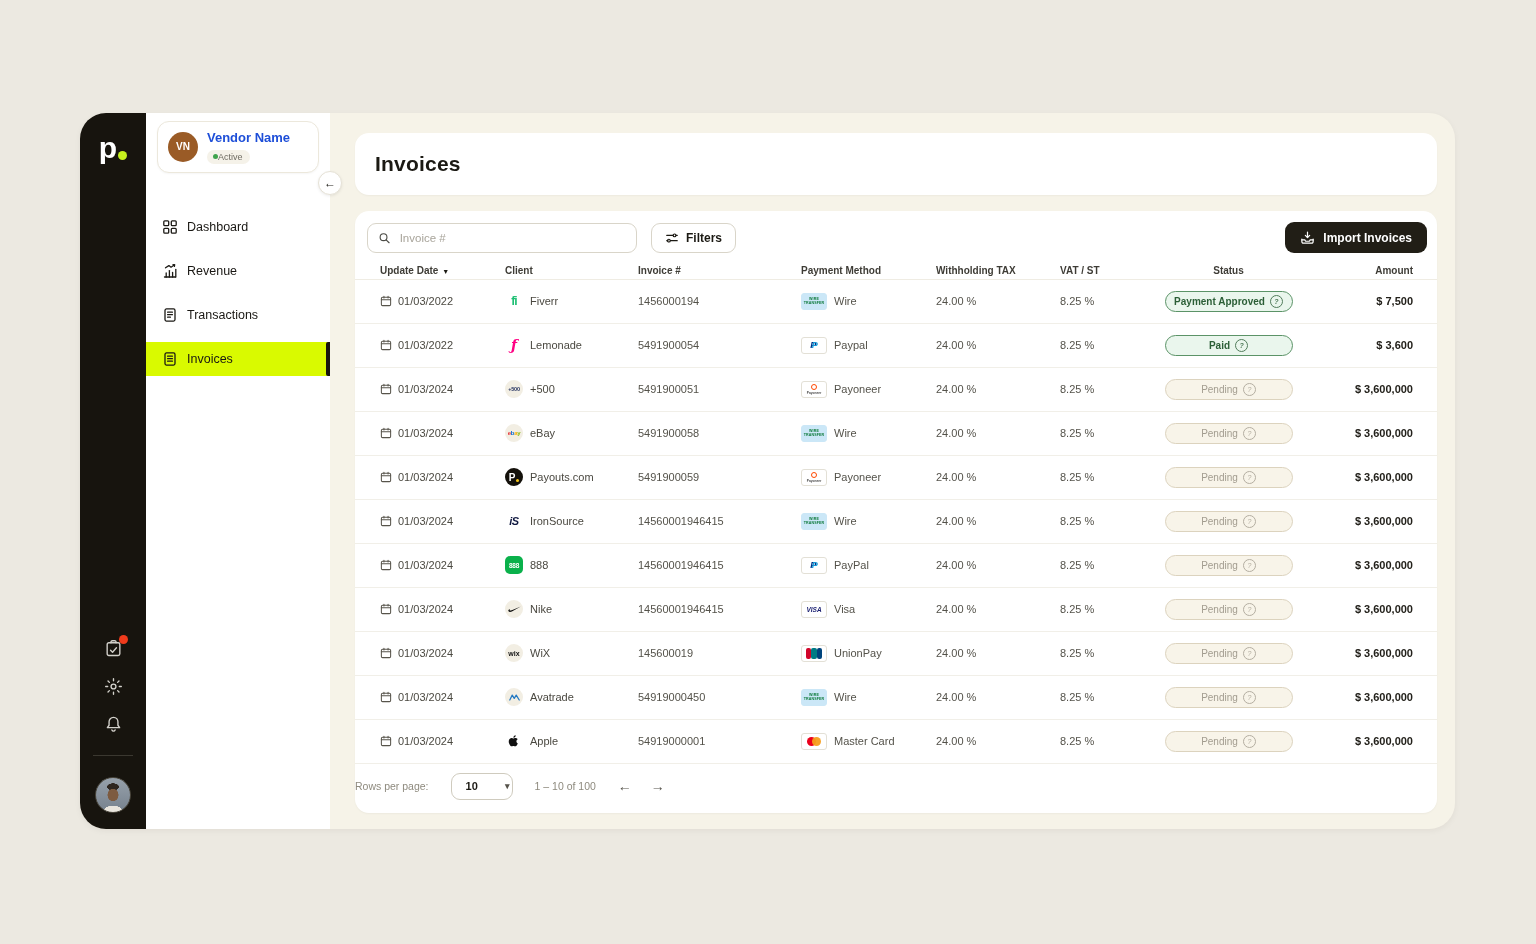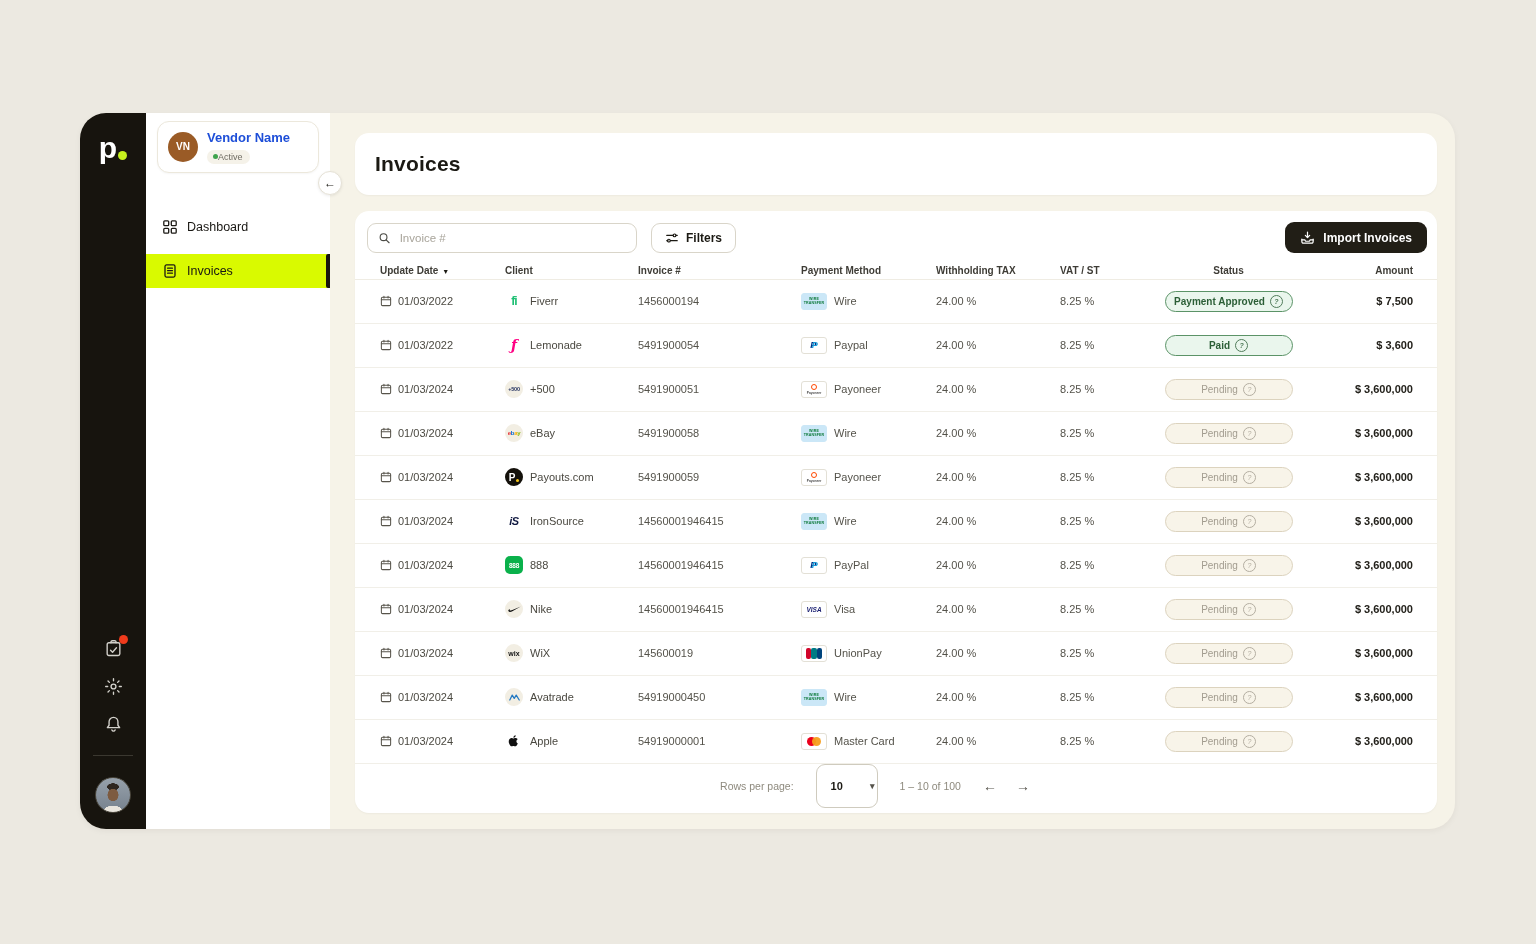--- a/index.html
+++ b/index.html
@@ -88,22 +88,22 @@
   .pm-payoneer i{width:6px;height:6px;border:1.6px solid #FF4800;border-radius:50%;box-sizing:border-box}
   .pm-payoneer b{font-size:3.2px;color:#444;font-weight:700}
   .pm-visa{color:#1A1F71;font-size:6.5px;font-weight:800;font-style:italic}
   .pm-unionpay{gap:0;padding:2px 4px}
   .pm-unionpay i{width:6px;height:11px;border-radius:2px}
   .pm-unionpay .u1{background:#D10429}.pm-unionpay .u2{background:#007B84}.pm-unionpay .u3{background:#00447C}
   .pm-mc .c1{width:9px;height:9px;border-radius:50%;background:#EB001B;margin-right:-4px}
   .pm-mc .c2{width:9px;height:9px;border-radius:50%;background:#F79E1B;opacity:.95}
   .pm i,.pm b{display:block}
   
-  .pagination{margin-top:auto;display:flex;align-items:center;justify-content:center;gap:22px;padding:0 42px 4px 0;height:58px;font-size:10.5px;color:#8E8A7E}
-  .rpp-select{width:62px;height:44px;border:1px solid #CFCBBE;border-radius:9px;display:flex;align-items:center;justify-content:space-between;padding:0 2px 0 14px;color:#1B1913;font-size:11px;font-weight:600;background:#fff;cursor:pointer;box-sizing:border-box}
+  .pagination{margin-top:auto;display:flex;align-items:center;justify-content:flex-start;gap:22px;padding:0 42px 4px 0;height:58px;font-size:10.5px;color:#8E8A7E}
+  .rpp-select{width:62px;height:27px;border:1px solid #CFCBBE;border-radius:9px;display:flex;align-items:center;justify-content:space-between;padding:0 2px 0 14px;color:#1B1913;font-size:11px;font-weight:600;background:#fff;cursor:pointer;box-sizing:border-box}
   .rpp-select i{font-style:normal;font-size:9px;color:#55524A}
   .pg-arrows{display:flex;gap:19px}
   .pg-arrow{background:none;border:none;padding:0;font-size:14px;color:#55524A;cursor:pointer;font-family:inherit}
 </style>
 </head>
 <body>
 
 <div class="app">
 
   <aside class="rail">
@@ -153,20 +153,43 @@
           <span style="display:flex">
             <svg width="16" height="16" viewBox="0 0 16 16">
               <rect x="1.8" y="1.8" width="4.9" height="4.9" rx="1"></rect>
               <rect x="9.3" y="1.8" width="4.9" height="4.9" rx="1"></rect>
               <rect x="1.8" y="9.3" width="4.9" height="4.9" rx="1"></rect>
               <rect x="9.3" y="9.3" width="4.9" height="4.9" rx="1"></rect>
             </svg>
           </span>
           <span>Dashboard</span>
         </div>
+        <div class="nav-item">
+          <span style="display:flex">
+            <svg width="16" height="16" viewBox="0 0 16 16">
+              <path d="M2.5 14h11"></path>
+              <path d="M4.2 14v-4"></path>
+              <path d="M7.4 14V7.6"></path>
+              <path d="M10.6 14V9.4"></path>
+              <path d="M13.8 14V6.4"></path>
+              <path d="M3.5 4.8l3.4-2.2 2.1 1.6 3.6-2.4"></path>
+              <path d="M11 1.6l1.6.2-.2 1.6"></path>
+            </svg>
+          </span>
+          <span>Revenue</span>
+        </div>
+        <div class="nav-item">
+          <span style="display:flex">
+            <svg width="16" height="16" viewBox="0 0 16 16">
+              <rect x="3" y="1.9" width="10" height="12.2" rx="1.5"></rect>
+              <path d="M5.6 5.2h4.8M5.6 7.7h4.8M5.6 10.2h2.8"></path>
+            </svg>
+          </span>
+          <span>Transactions</span>
+        </div>
         <div class="nav-item active">
           <span style="display:flex">
             <svg width="16" height="16" viewBox="0 0 16 16">
               <rect x="3" y="1.9" width="10" height="12.2" rx="1.5"></rect>
               <path d="M5.6 5.2h4.8M5.6 7.7h4.8M5.6 10.2h4.8"></path>
             </svg>
           </span>
           <span>Invoices</span>
         </div>
       </div>

